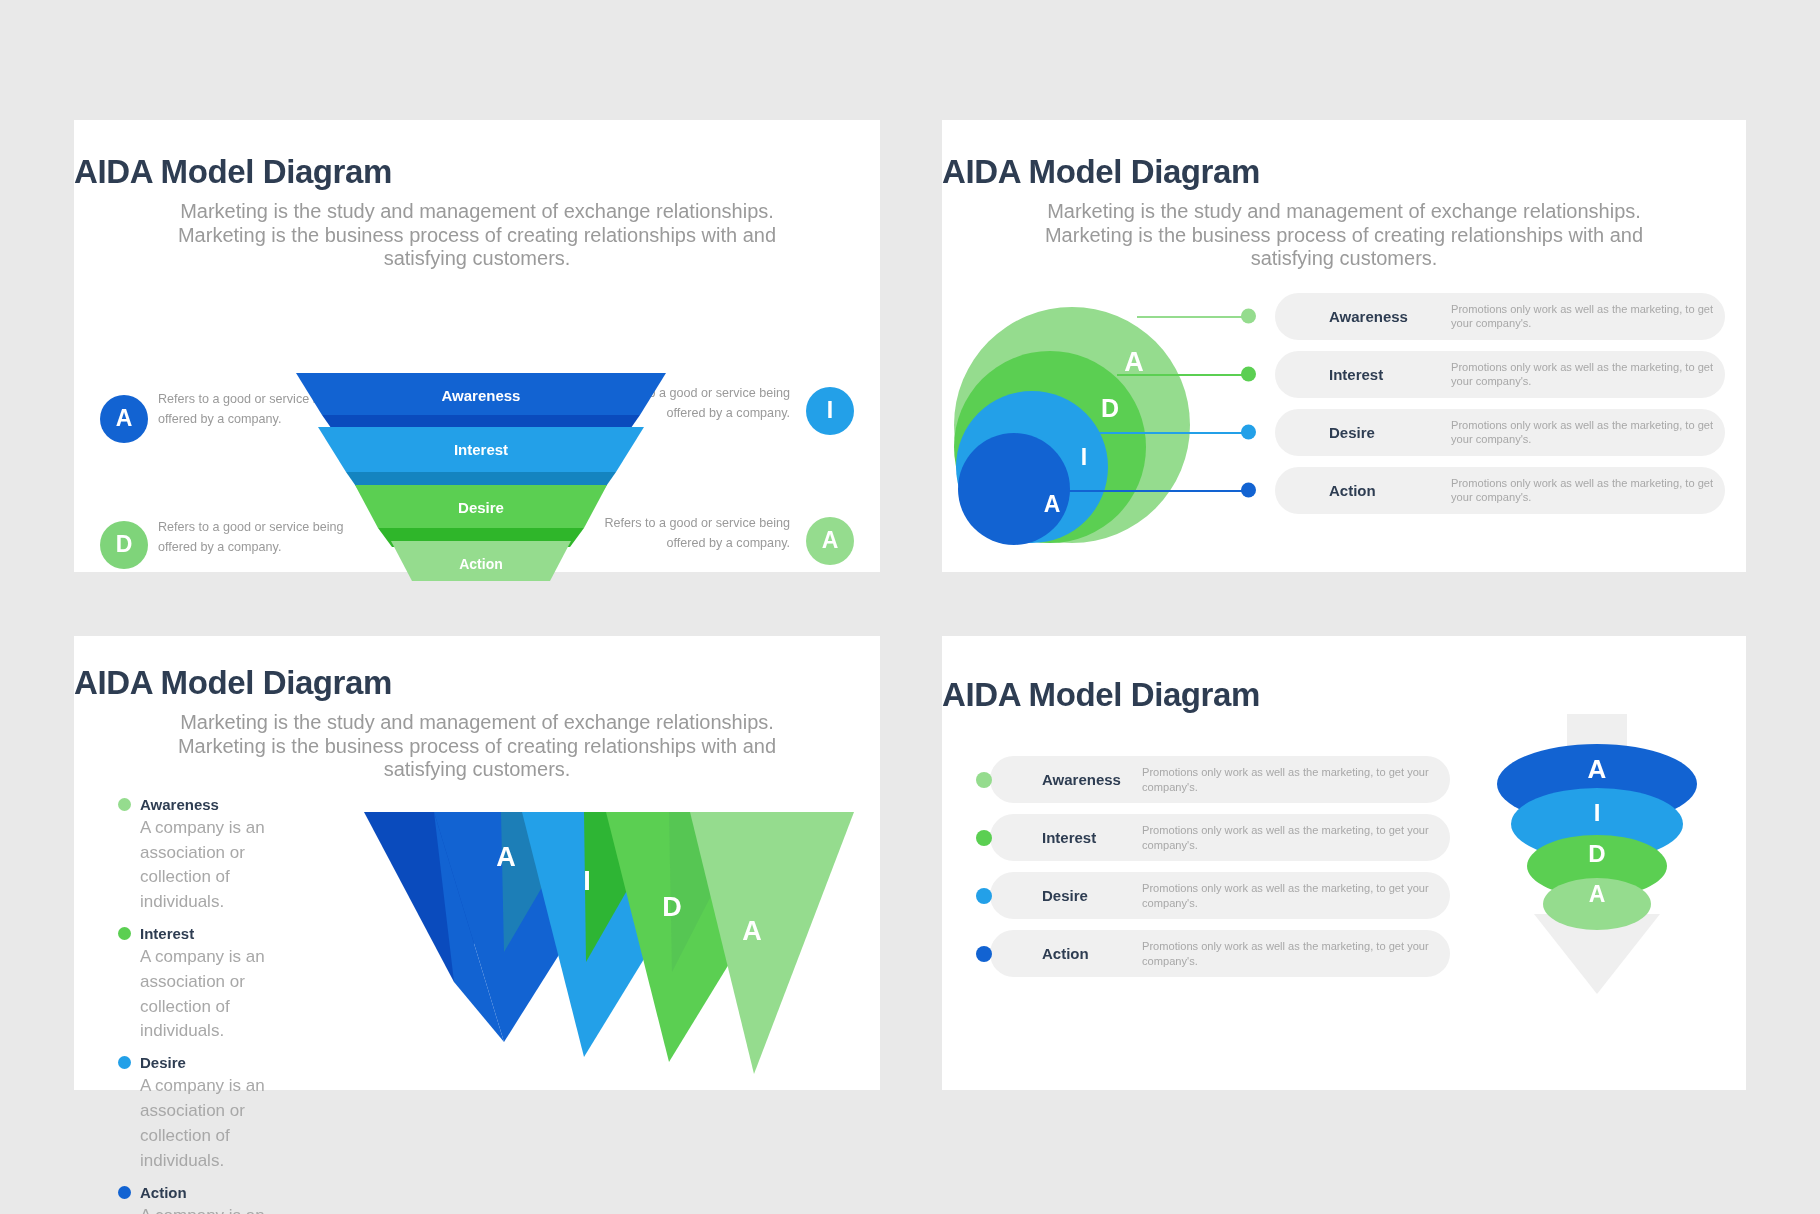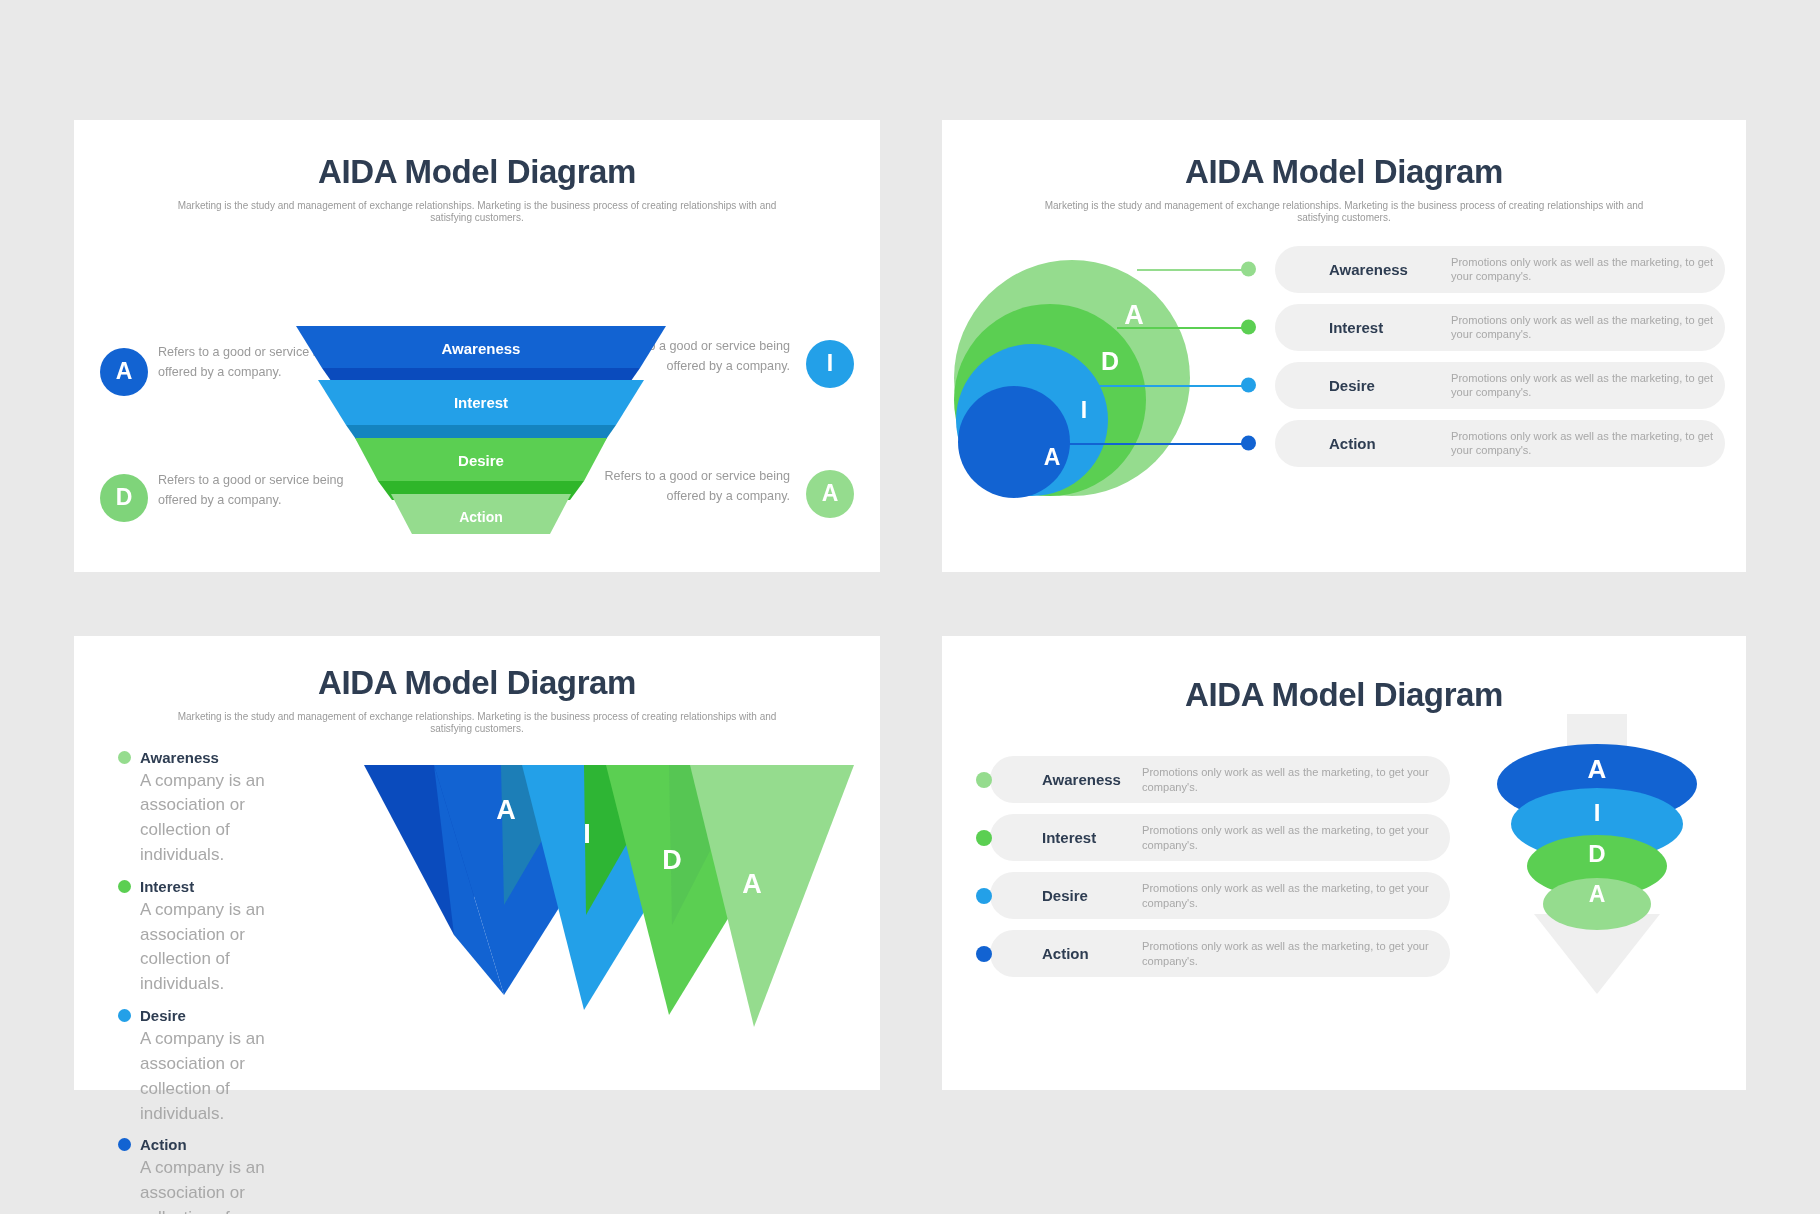--- a/index.html
+++ b/index.html
@@ -11,30 +11,29 @@
   }
   .stage { position: relative; width: 1820px; height: 1214px; }
 
   .panel { position: absolute; background: #ffffff; }
   #panel-1 { left: 74px;  top: 120px;  width: 806px; height: 452px; }
   #panel-2 { left: 942px; top: 120px;  width: 804px; height: 452px; }
   #panel-3 { left: 74px;  top: 636px;  width: 806px; height: 454px; }
   #panel-4 { left: 942px; top: 636px;  width: 804px; height: 454px; }
 
   .p-title {
-    text-align: center;
     color: #2e3d52;
     font-size: 33px;
     font-weight: bold;
     letter-spacing: -0.4px;
   }
   .p-sub {
     text-align: center;
     color: #9a9a9a;
-    font-size: 10px;
+    font-size: 20px;
     line-height: 1.18;
     margin: 9px auto 0;
     width: 610px;
   }
 
   
   #panel-1 .p-title { margin-top: 33px; }
   .p1-body { position: relative; width: 100%; height: 270px; margin-top: 14px; }
 
   .p1-side { position: absolute; width: 200px; }

